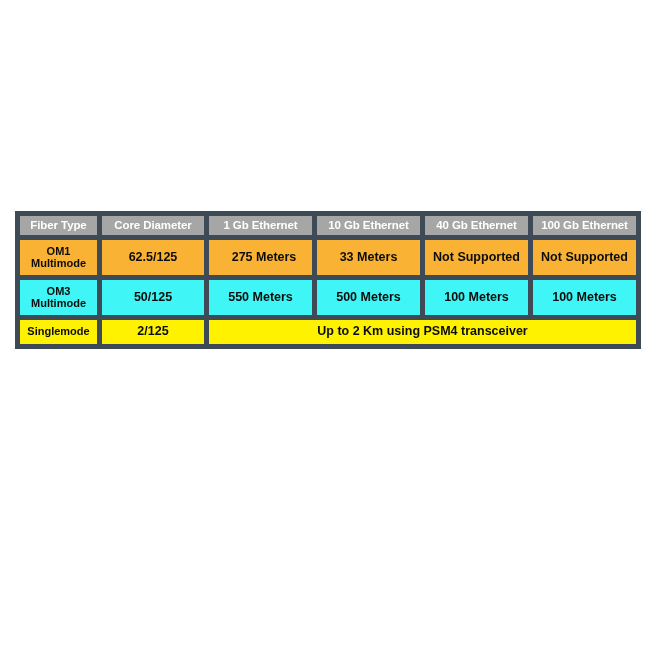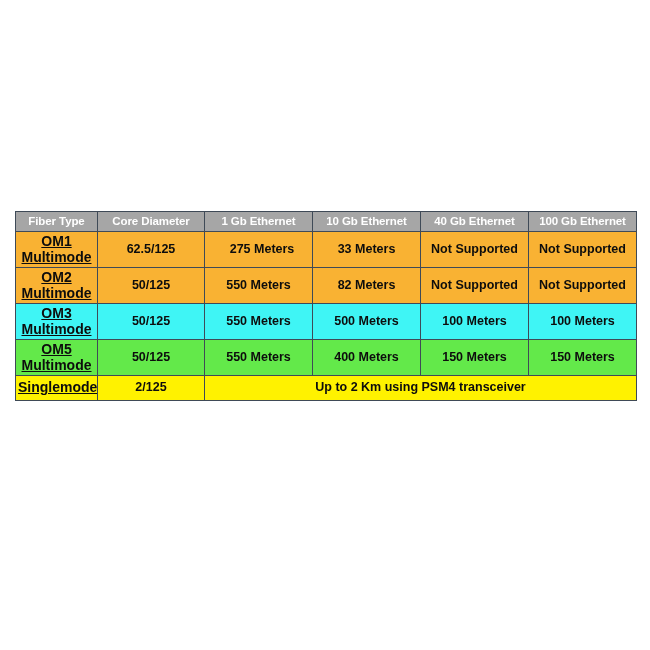--- a/index.html
+++ b/index.html
@@ -31,21 +31,21 @@
 
   table.fiber-table col.c-fiber   { width: 82px;  }
   table.fiber-table col.c-core    { width: 107px; }
   table.fiber-table col.c-e1      { width: 108px; }
   table.fiber-table col.c-e10     { width: 108px; }
   table.fiber-table col.c-e40     { width: 108px; }
   table.fiber-table col.c-e100    { width: 108px; }
 
   table.fiber-table th,
   table.fiber-table td {
-    border: 1px solid #a16207;
+    border: 5px solid #a16207;
     text-align: center;
     vertical-align: middle;
     padding: 0 2px;
     line-height: 1.08;
     white-space: nowrap;
     overflow: hidden;
   }
 
   table.fiber-table thead th {
     background: #a6a6a6;
@@ -61,23 +61,22 @@
     font-size: 12.5px;
     font-weight: 600;
     height: 35px;
   }
 
   table.fiber-table tbody tr.row-singlemode td {
     height: 24px;
   }
 
   .cell-fiber-name {
-    font-size: 14px;
+    font-size: 11px;
     font-weight: 600;
-    text-decoration: underline;
   }
   .cell-fiber-name .line2 {
     display: block;
   }
 </style>
 </head>
 <body style="background: rgb(255, 255, 255);">
 
 <div id="fiber-table-wrap">
   <table class="fiber-table">
@@ -102,42 +101,26 @@
     <tbody id="fiber-table-body">
         <tr>
           <td style="background: rgb(249, 178, 51); border-color: rgb(63, 74, 87);"><span class="cell-fiber-name">OM1<span class="line2">Multimode</span></span></td>
           <td style="background: rgb(249, 178, 51); border-color: rgb(63, 74, 87);">62.5/125</td>
           <td style="background: rgb(249, 178, 51); border-color: rgb(63, 74, 87); padding-left: 9px;">275 Meters</td>
           <td style="background: rgb(249, 178, 51); border-color: rgb(63, 74, 87);">33 Meters</td>
           <td style="background: rgb(249, 178, 51); border-color: rgb(63, 74, 87);">Not Supported</td>
           <td style="background: rgb(249, 178, 51); border-color: rgb(63, 74, 87);">Not Supported</td>
         </tr>
         <tr>
-          <td style="background: rgb(249, 178, 51); border-color: rgb(63, 74, 87);"><span class="cell-fiber-name">OM2<span class="line2">Multimode</span></span></td>
-          <td style="background: rgb(249, 178, 51); border-color: rgb(63, 74, 87);">50/125</td>
-          <td style="background: rgb(249, 178, 51); border-color: rgb(63, 74, 87);">550 Meters</td>
-          <td style="background: rgb(249, 178, 51); border-color: rgb(63, 74, 87);">82 Meters</td>
-          <td style="background: rgb(249, 178, 51); border-color: rgb(63, 74, 87);">Not Supported</td>
-          <td style="background: rgb(249, 178, 51); border-color: rgb(63, 74, 87);">Not Supported</td>
-        </tr>
-        <tr>
           <td style="background: rgb(63, 245, 245); border-color: rgb(63, 74, 87);"><span class="cell-fiber-name">OM3<span class="line2">Multimode</span></span></td>
           <td style="background: rgb(63, 245, 245); border-color: rgb(63, 74, 87);">50/125</td>
           <td style="background: rgb(63, 245, 245); border-color: rgb(63, 74, 87);">550 Meters</td>
           <td style="background: rgb(63, 245, 245); border-color: rgb(63, 74, 87);">500 Meters</td>
           <td style="background: rgb(63, 245, 245); border-color: rgb(63, 74, 87);">100 Meters</td>
           <td style="background: rgb(63, 245, 245); border-color: rgb(63, 74, 87);">100 Meters</td>
-        </tr>
-        <tr>
-          <td style="background: rgb(99, 233, 74); border-color: rgb(63, 74, 87);"><span class="cell-fiber-name">OM5<span class="line2">Multimode</span></span></td>
-          <td style="background: rgb(99, 233, 74); border-color: rgb(63, 74, 87);">50/125</td>
-          <td style="background: rgb(99, 233, 74); border-color: rgb(63, 74, 87);">550 Meters</td>
-          <td style="background: rgb(99, 233, 74); border-color: rgb(63, 74, 87);">400 Meters</td>
-          <td style="background: rgb(99, 233, 74); border-color: rgb(63, 74, 87);">150 Meters</td>
-          <td style="background: rgb(99, 233, 74); border-color: rgb(63, 74, 87);">150 Meters</td>
         </tr>
         <tr class="row-singlemode">
           <td style="background: rgb(255, 242, 0); border-color: rgb(63, 74, 87);"><span class="cell-fiber-name">Singlemode</span></td>
           <td style="background: rgb(255, 242, 0); border-color: rgb(63, 74, 87);">2/125</td>
           <td colspan="4" style="background: rgb(255, 242, 0); border-color: rgb(63, 74, 87); margin-top: 29px;">Up to 2 Km using PSM4 transceiver</td>
         </tr>
       </tbody>
   </table>
 </div>
 

